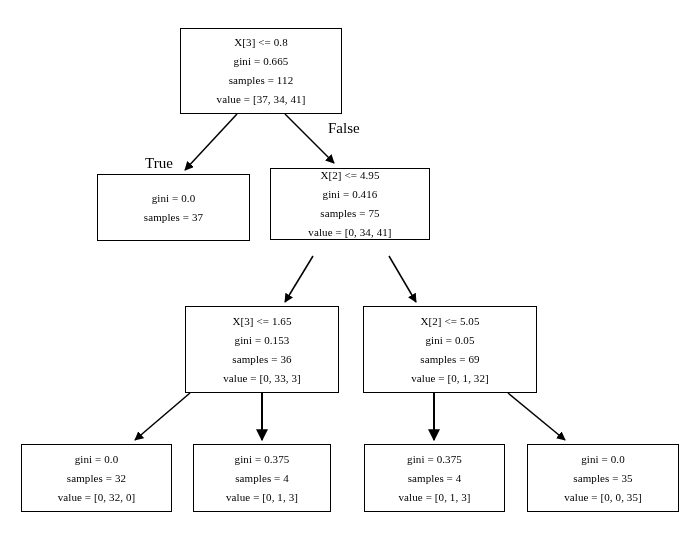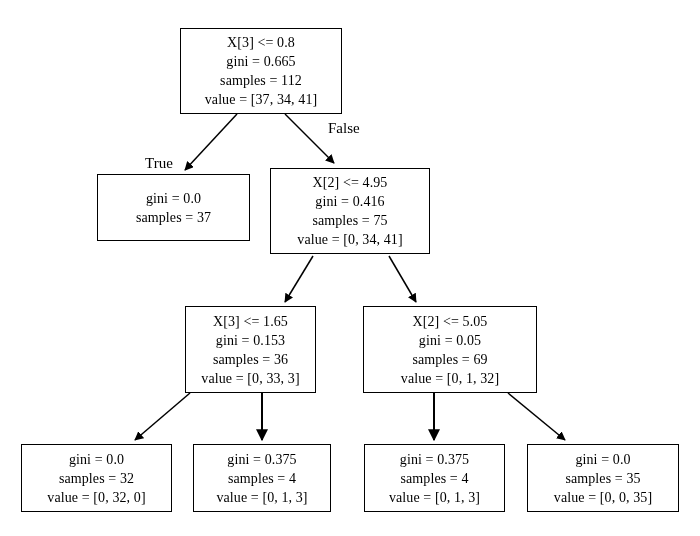--- a/index.html
+++ b/index.html
@@ -27,21 +27,21 @@
     position: absolute;
     box-sizing: border-box;
     border: 1.4px solid #000000;
     background: #ffffff;
     color: #000000;
     display: flex;
     flex-direction: column;
     align-items: center;
     justify-content: center;
     text-align: center;
-    font-size: 14px;
+    font-size: 11px;
     line-height: 19px;
     letter-spacing: 0.1px;
     z-index: 2;
   }
   .node .line {
     white-space: nowrap;
   }
   .edge-label {
     position: absolute;
     font-size: 15px;
@@ -88,28 +88,28 @@
   </div>
 
   <div class="edge-label" style="left:145px; top:131px;margin-top:24px;">True</div>
   <div class="edge-label" style="left:328px; top:120px;text-align:right;">False</div>
 
   <div class="node" style="left:97px; top:174px; width:153px; height:67px;">
     <div class="line">gini = 0.0</div>
     <div class="line">samples = 37</div>
   </div>
 
-  <div class="node" style="left:270px; top:168px; width:160px; height:86px;">
+  <div class="node" style="left:270px; top:168px; width:160px; height:72px;">
     <div class="line">X[2] &lt;= 4.95</div>
     <div class="line">gini = 0.416</div>
     <div class="line">samples = 75</div>
     <div class="line">value = [0, 34, 41]</div>
   </div>
 
-  <div class="node" style="left:185px; top:306px; width:131px; height:87px;">
+  <div class="node" style="left:185px; top:306px; width:154px; height:87px;">
     <div class="line">X[3] &lt;= 1.65</div>
     <div class="line">gini = 0.153</div>
     <div class="line">samples = 36</div>
     <div class="line">value = [0, 33, 3]</div>
   </div>
 
   <div class="node" style="left:363px; top:306px; width:174px; height:87px;">
     <div class="line">X[2] &lt;= 5.05</div>
     <div class="line">gini = 0.05</div>
     <div class="line">samples = 69</div>

